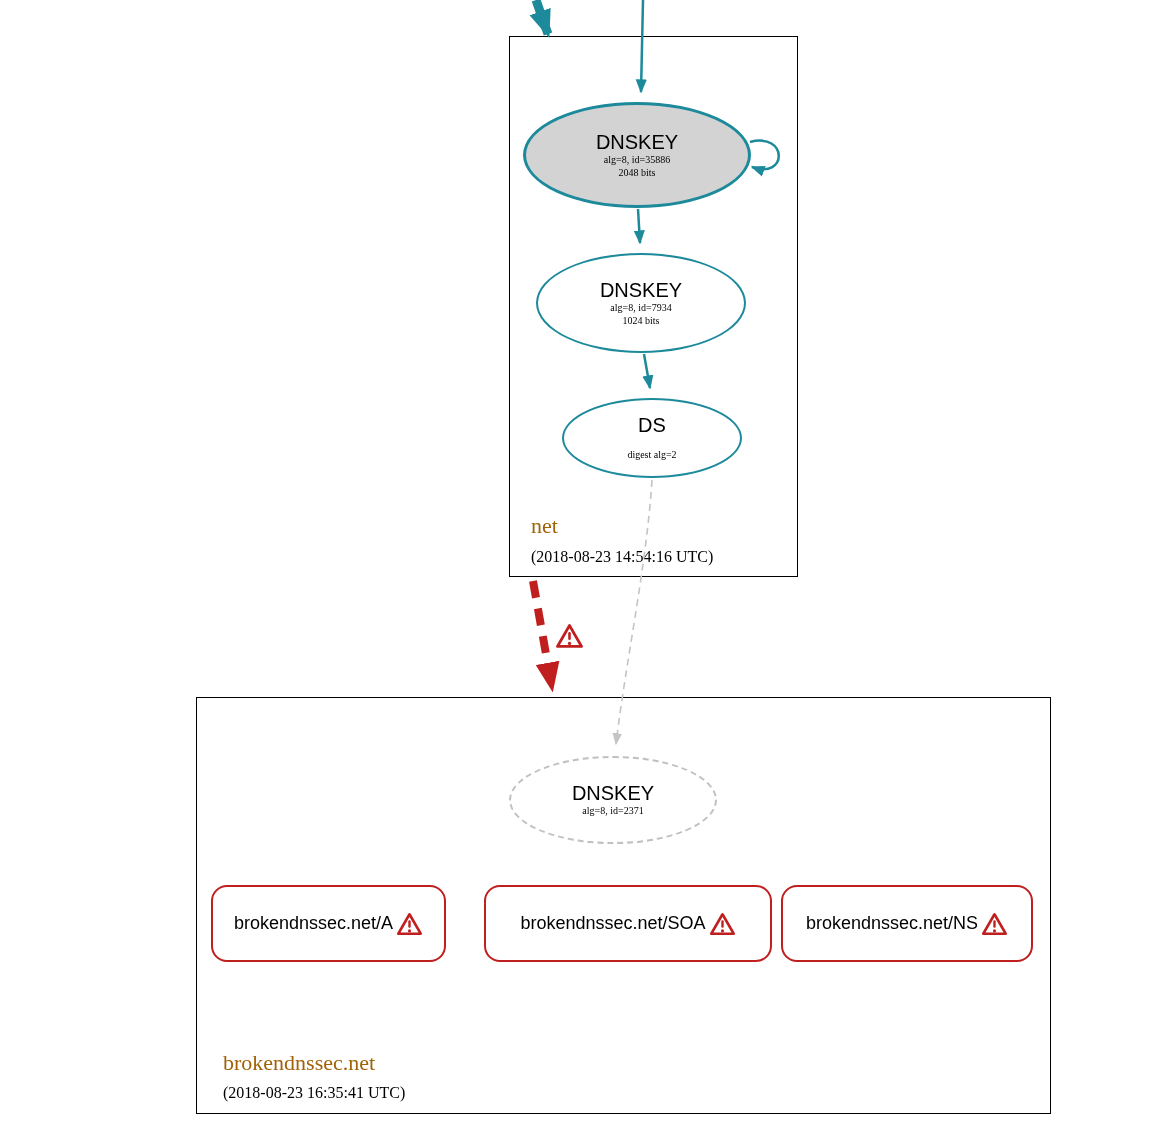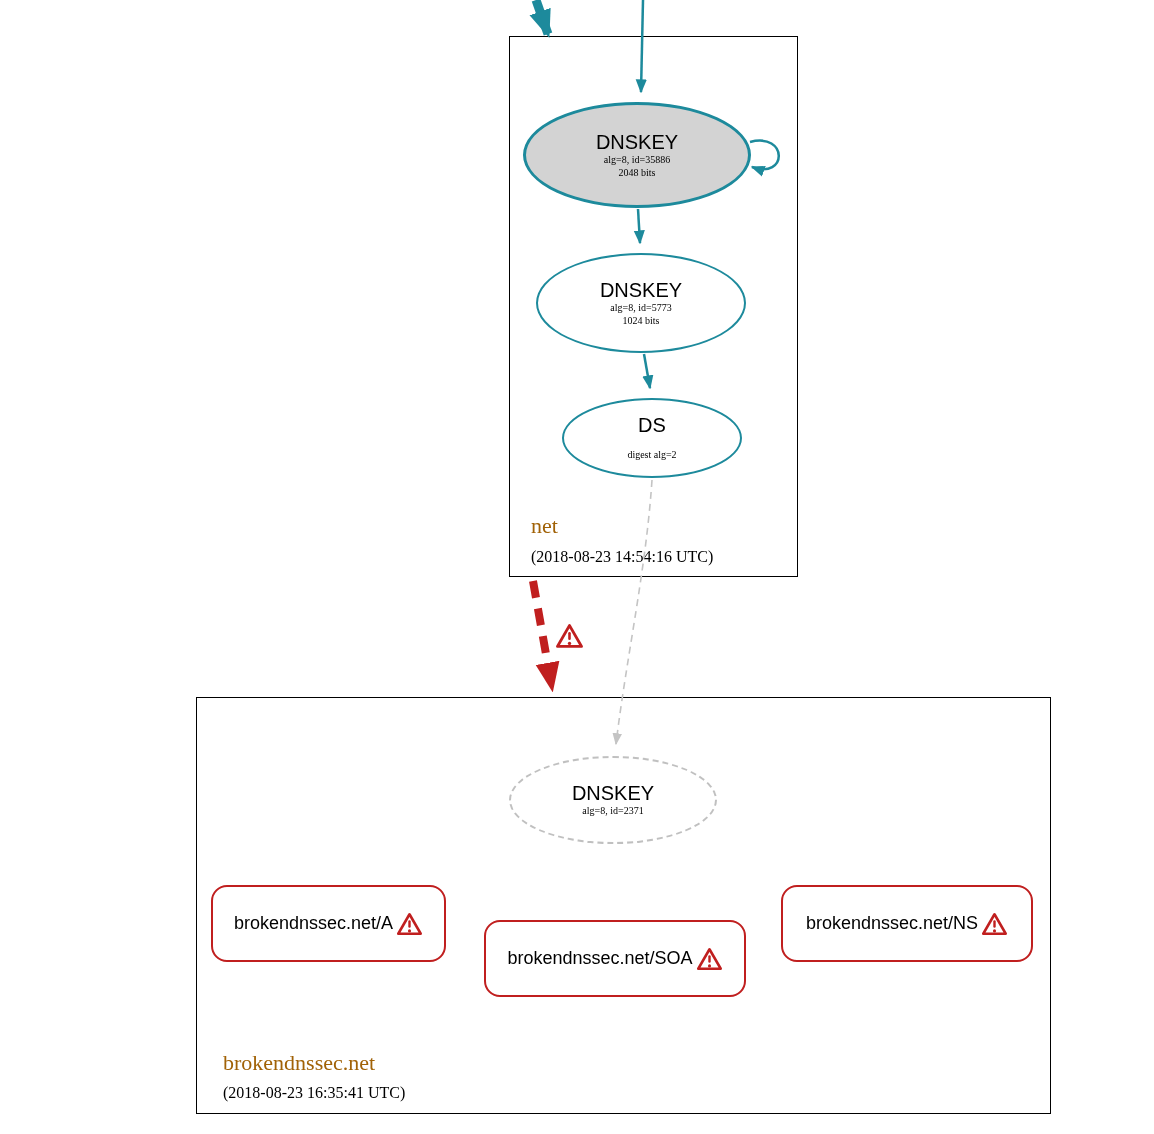--- a/index.html
+++ b/index.html
@@ -102,42 +102,42 @@
     </svg>
 
   <div class="node ellipse ksk" style="left:523px; top:102px; width:228px; height:106px;">
     <div class="title">DNSKEY</div>
     <div class="detail">alg=8, id=35886</div>
     <div class="detail">2048 bits</div>
   </div>
 
   <div class="node ellipse zsk" style="left:536px; top:253px; width:210px; height:100px;">
     <div class="title">DNSKEY</div>
-    <div class="detail">alg=8, id=5773</div>
+    <div class="detail">alg=8, id=7934</div>
     <div class="detail">1024 bits</div>
   </div>
 
   <div class="node ellipse ds" style="left:562px; top:398px; width:180px; height:80px;gap:12px;">
     <div class="title">DS</div>
     <div class="detail">digest alg=2</div>
   </div>
 
   <div class="node ellipse broken-key" style="left:509px; top:756px; width:208px; height:88px;">
     <div class="title">DNSKEY</div>
     <div class="detail">alg=8, id=2371</div>
   </div>
 
   <div class="rrset" style="left:211px; top:885px; width:235px; height:77px;">
     <div class="label">brokendnssec.net/A</div>
     <svg width="27" height="24">
         <use href="#warn-icon"></use>
       </svg>
   </div>
 
-  <div class="rrset" style="left:484px; top:885px; width:262px; height:77px;margin-top:35px;">
+  <div class="rrset" style="left:484px; top:885px; width:288px; height:77px;">
     <div class="label">brokendnssec.net/SOA</div>
     <svg width="27" height="24">
         <use href="#warn-icon"></use>
       </svg>
   </div>
 
   <div class="rrset" style="left:781px; top:885px; width:252px; height:77px;">
     <div class="label">brokendnssec.net/NS</div>
     <svg width="27" height="24">
         <use href="#warn-icon"></use>

